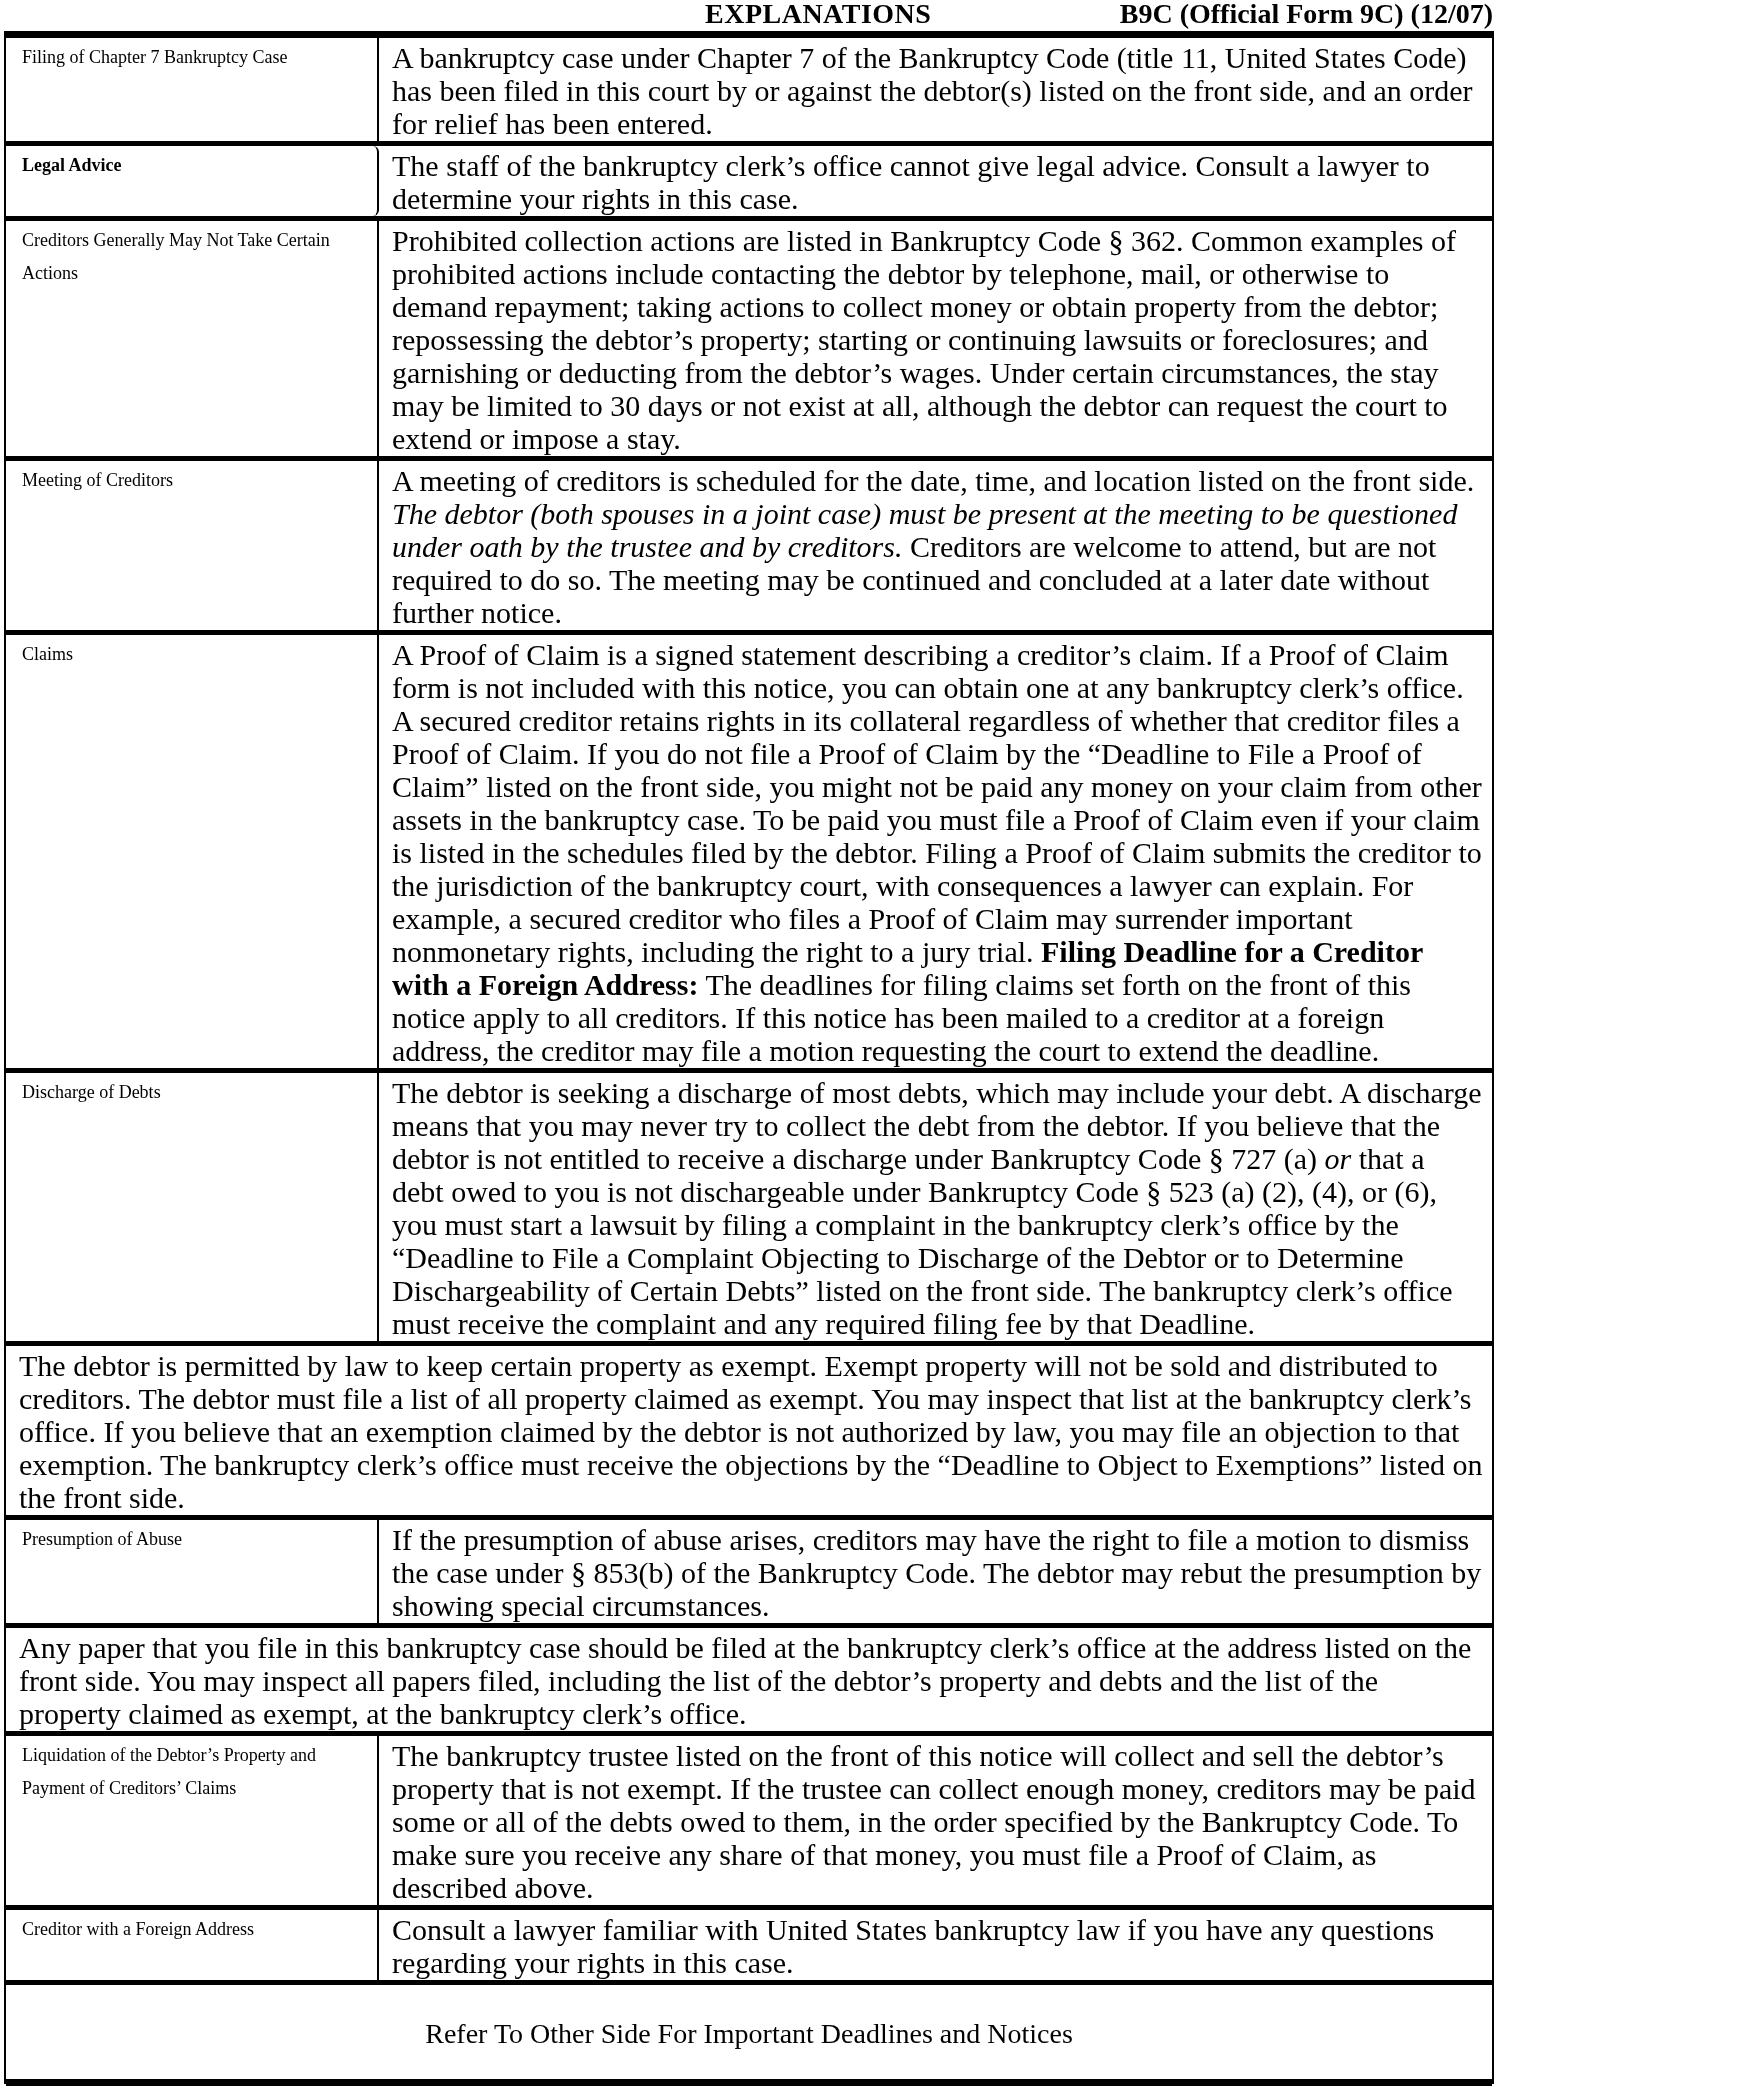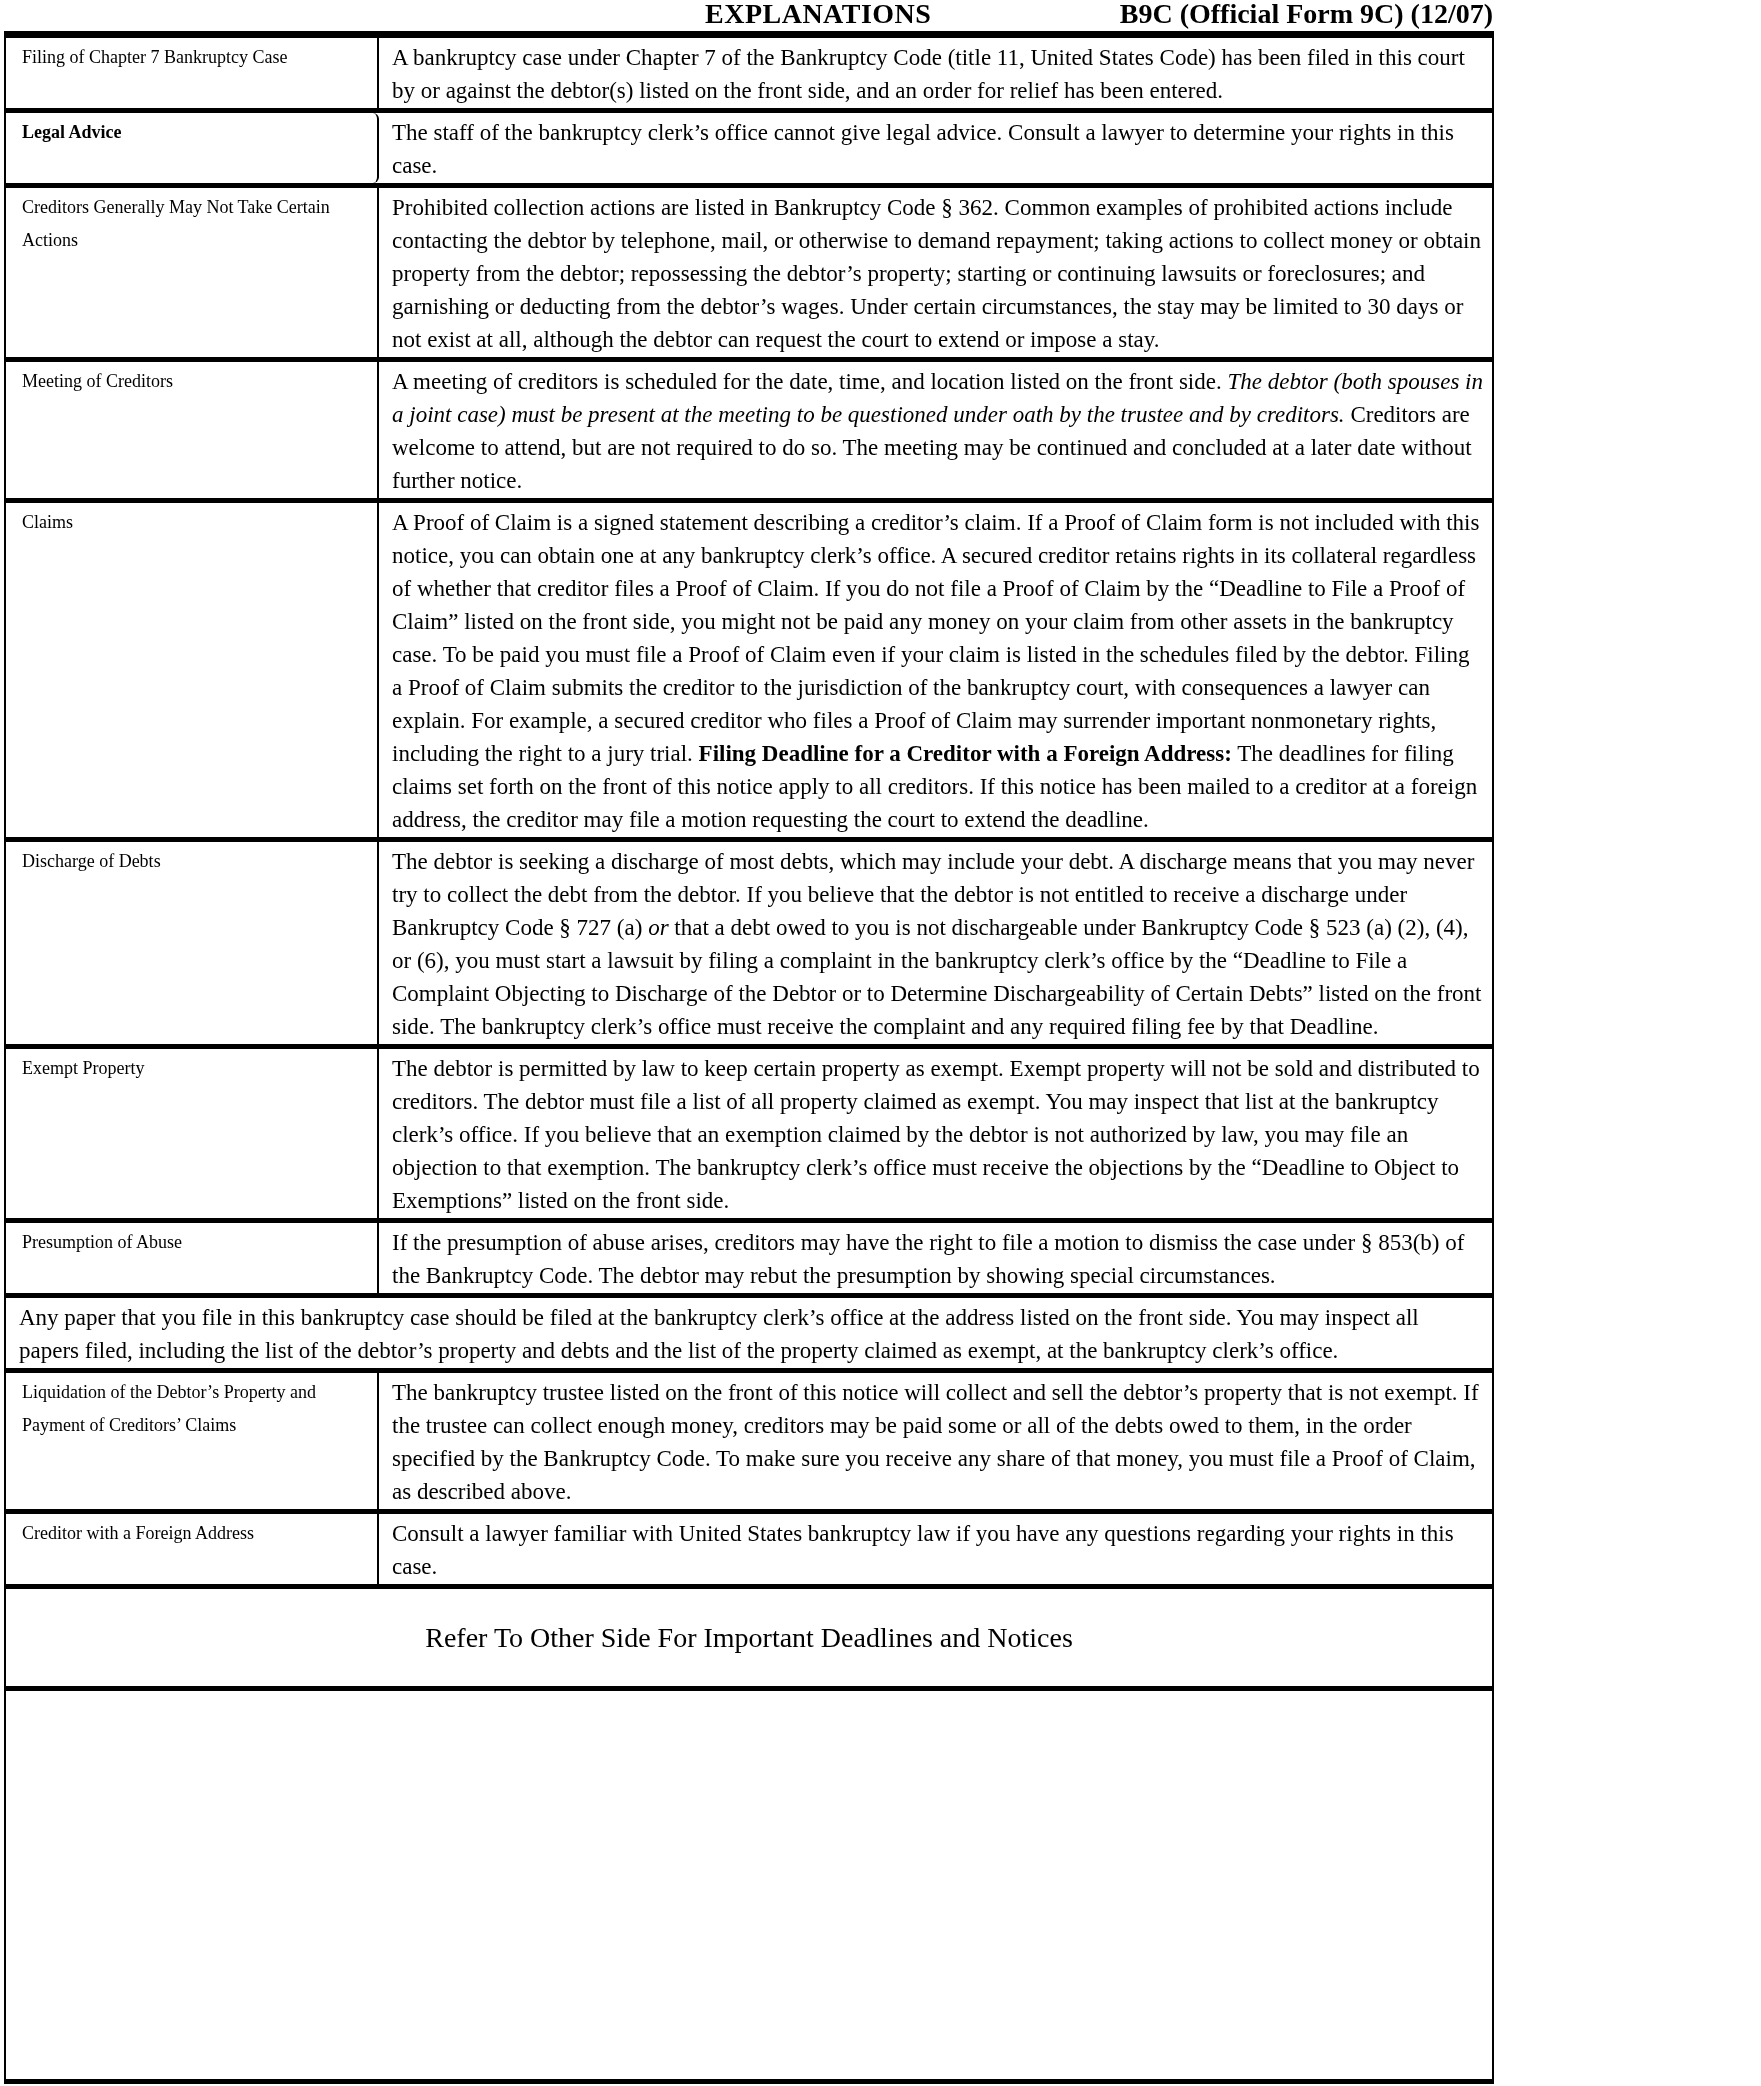--- a/index.html
+++ b/index.html
@@ -70,21 +70,21 @@
     box-sizing: border-box;
     border-right: 2.5px solid #000;
     padding: 2.5px 7px 1.5px 16px;
     font-size: 18px;
     line-height: 33px;
   }
   .cell-body {
     flex: 1 1 auto;
     box-sizing: border-box;
     padding: 2.5px 9px 1.5px 13px;
-    font-size: 23px;
+    font-size: 30px;
     line-height: 33px;
   }
   .bold-label { font-weight: bold; border-radius: 6px; }
   .seg-b { font-weight: bold; }
   .seg-i { font-style: italic; }
   .refer-row {
     flex: 0 0 auto;
     border-bottom: 5px solid #000;
     min-height: 97px;
     display: flex;
@@ -147,21 +147,20 @@
     </div>
 
     <div class="trow">
       <div class="cell-label">Discharge of Debts</div>
       <div class="cell-body">
         <span>The debtor is seeking a discharge of most debts, which may include your debt.  A discharge means that you may never try to collect the debt from the debtor.  If you believe that the debtor is not entitled to receive a discharge under Bankruptcy Code § 727 (a) </span><span class="seg-i">or</span><span> that a debt owed to you is not dischargeable under Bankruptcy Code § 523 (a) (2), (4), or (6), you must start a lawsuit by filing a complaint in the bankruptcy clerk’s office by the “Deadline to File a Complaint Objecting to Discharge of the Debtor or to Determine Dischargeability of Certain Debts” listed on the front side.  The bankruptcy clerk’s office must receive the complaint and any required filing fee by that Deadline.</span>
       </div>
     </div>
 
     <div class="trow">
-      <div class="cell-label">Exempt Property</div>
       <div class="cell-body">
         <span>The debtor is permitted by law to keep certain property as exempt.  Exempt property will not be sold and distributed to creditors.  The debtor must file a list of all property claimed as exempt.  You may inspect that list at the bankruptcy clerk’s office.  If you believe that an exemption claimed by the debtor is not authorized by law, you may file an objection to that exemption.  The bankruptcy clerk’s office must receive the objections by the “Deadline to Object to Exemptions” listed on the front side.</span>
       </div>
     </div>
 
     <div class="trow">
       <div class="cell-label">Presumption of Abuse</div>
       <div class="cell-body">
         <span>If the presumption of abuse arises, creditors may have the right to file a motion to dismiss the case under § 853(b) of the Bankruptcy Code.  The debtor may rebut the presumption by showing special circumstances.</span>
       </div>

